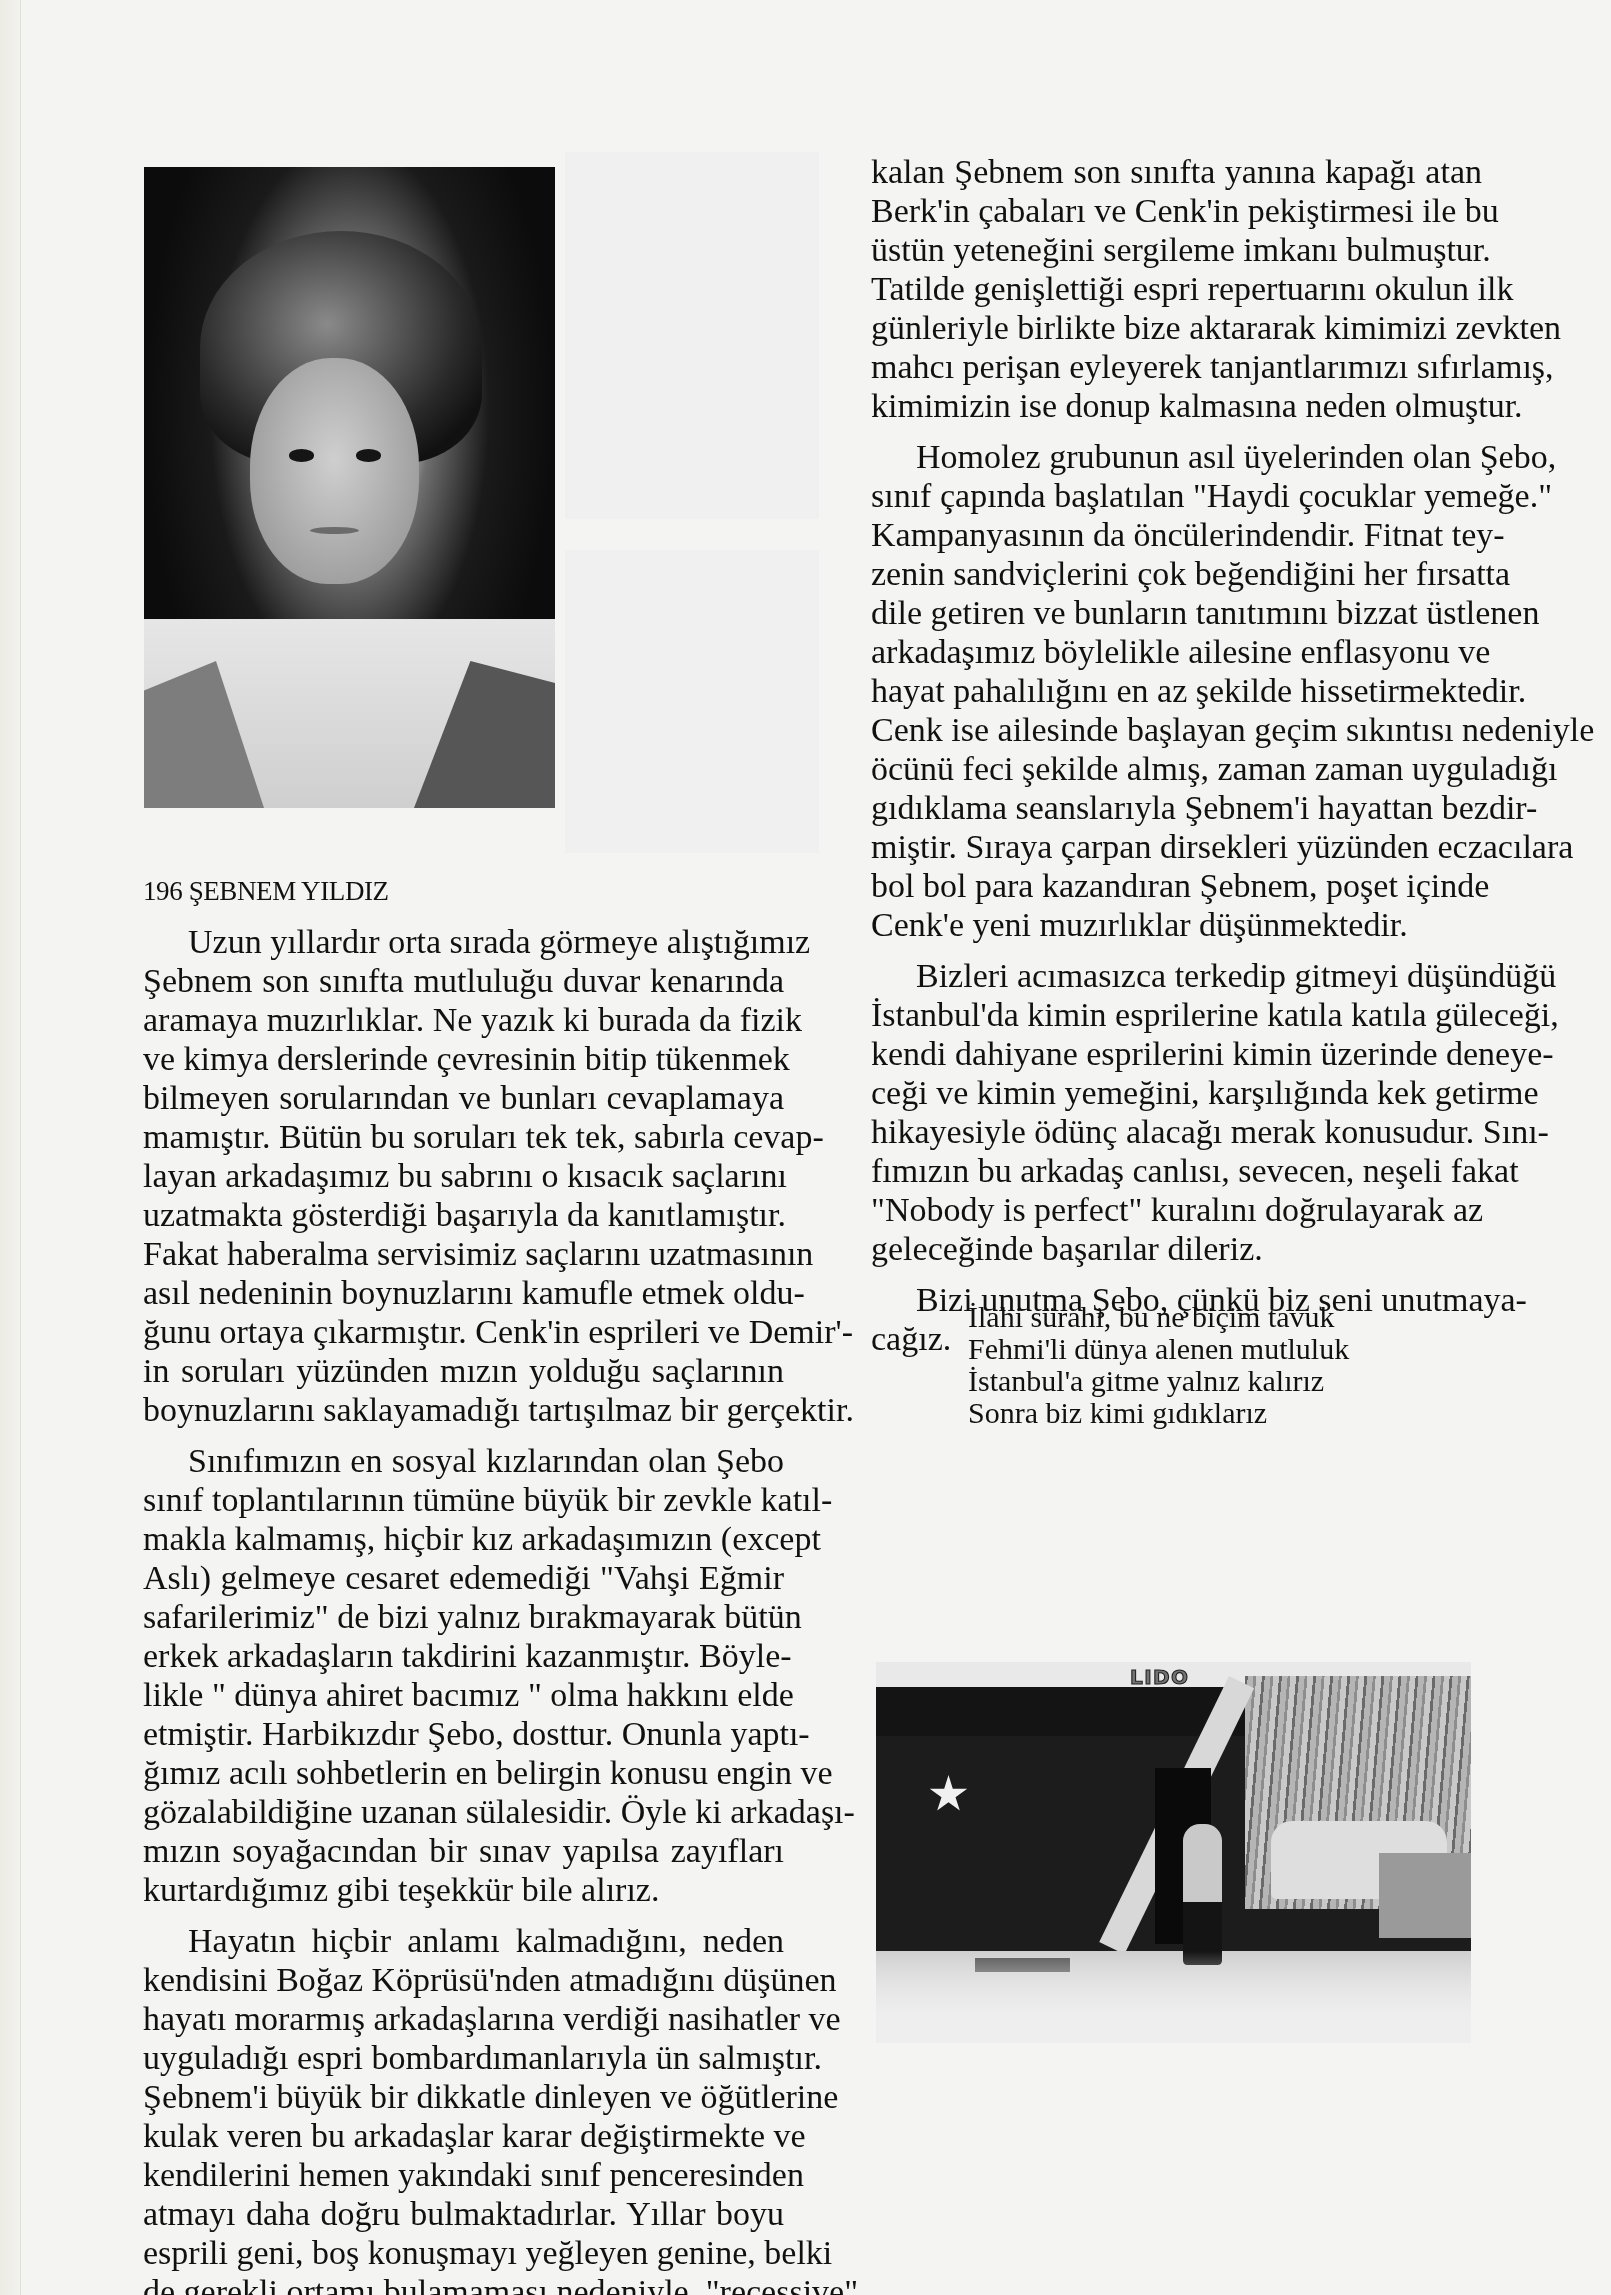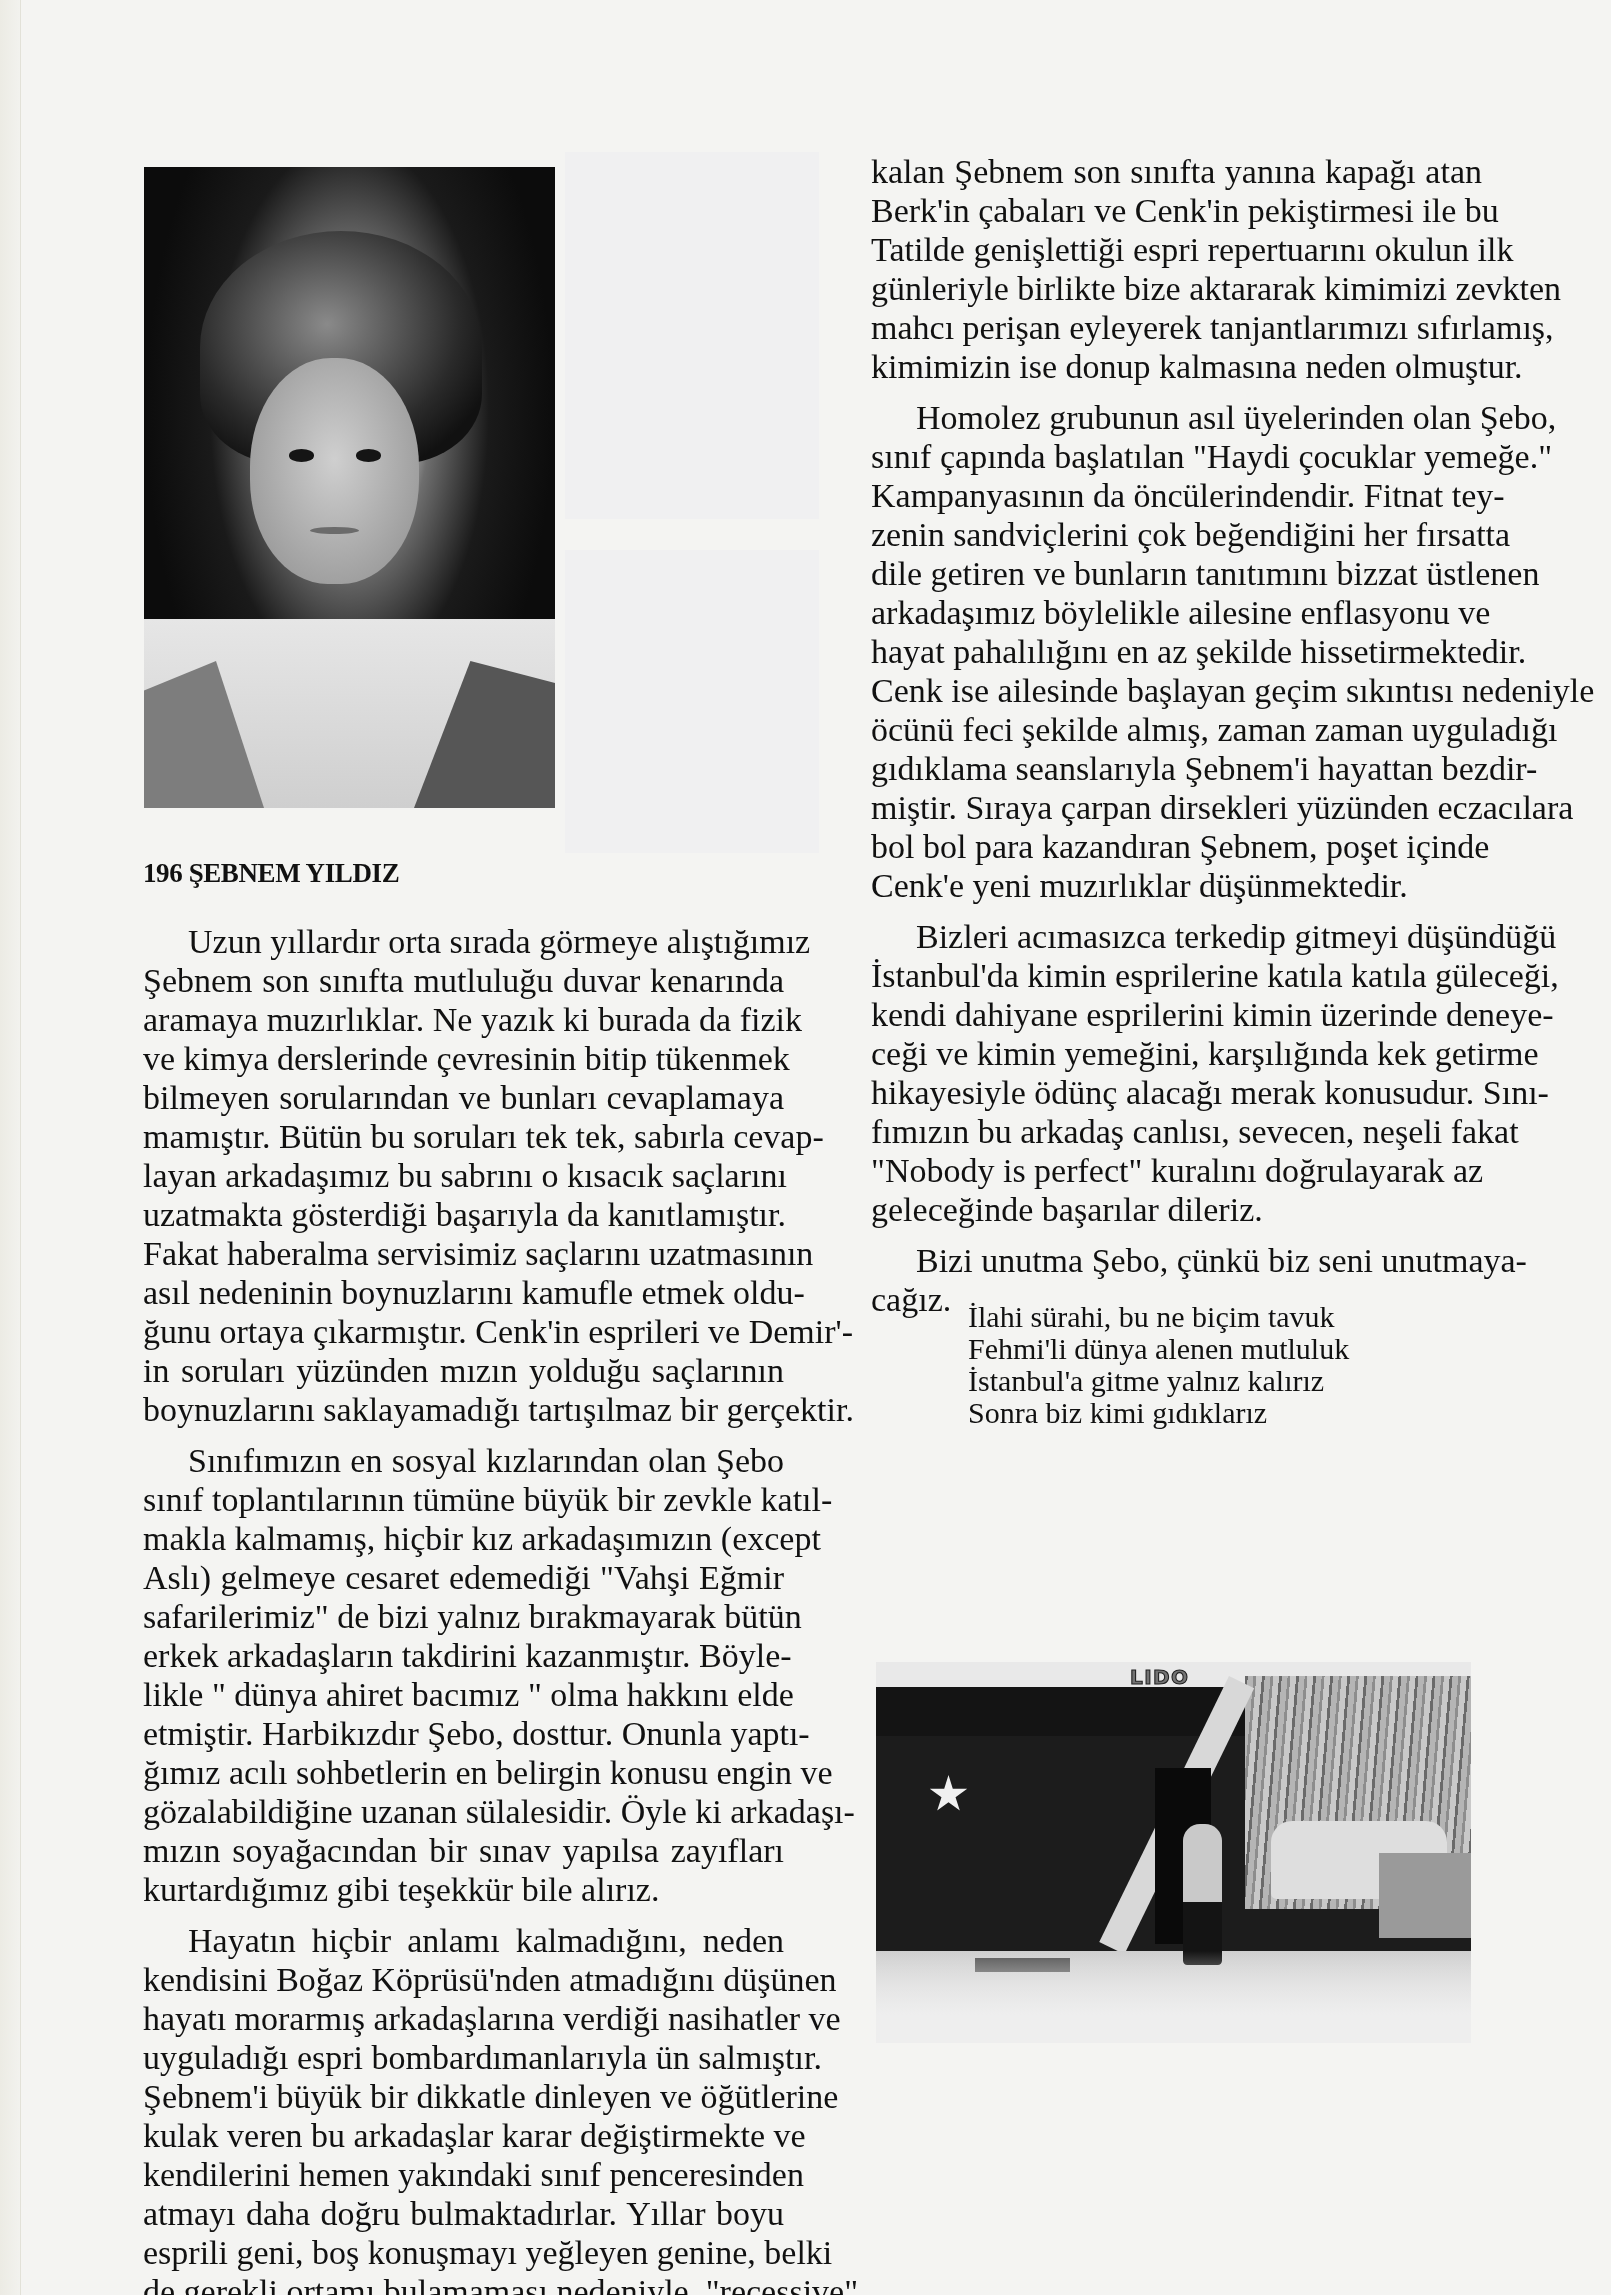--- a/index.html
+++ b/index.html
@@ -43,22 +43,22 @@
     position: absolute; left: 0; top: 452px; width: 411px; height: 189px;
     background: linear-gradient(to bottom, #e6e6e6, #cfcfcf);
   }
   .portrait .vest-l { position: absolute; left: 0; top: 494px; width: 120px; height: 147px; background: #7d7d7d; clip-path: polygon(0 20%, 60% 0, 100% 100%, 0 100%); }
   .portrait .vest-r { position: absolute; right: 0; top: 494px; width: 141px; height: 147px; background: #565656; clip-path: polygon(40% 0, 100% 15%, 100% 100%, 0 100%); }
 
   .column { position: absolute; font-size: 34px; line-height: 39px; }
   .col-left { left: 143px; top: 910px; width: 641px; }
   .col-right { left: 871px; top: 152px; width: 611px; }
   .heading {
-    position: absolute; left: 143px; top: 858px;
-    font-size: 27px; font-weight: bold; margin: 0; letter-spacing: -0.4px;
+    position: absolute; left: 143px; top: 876px;
+    font-size: 27px; font-weight: normal; margin: 0; letter-spacing: -0.4px;
   }
   .para { margin: 0; text-align: justify; }
   .para .line { display: block; text-align: justify; text-align-last: justify; white-space: nowrap; }
   .para .line.last { text-align-last: left; }
   .para .line.indent { padding-left: 45px; margin-top: 12px; }
   .poem {
     position: absolute; left: 968px; top: 1301px;
     font-size: 30px; line-height: 32px;
   }
   .poem .line { display: block; white-space: nowrap; }
@@ -158,20 +158,21 @@
       <span class="line">atmayı daha doğru bulmaktadırlar. Yıllar boyu</span>
       <span class="line">esprili geni, boş konuşmayı yeğleyen genine, belki</span>
       <span class="line last">de gerekli ortamı bulamaması nedeniyle, "recessive"</span>
     </p>
 </div>
 
 <div class="column col-right">
   <p class="para">
       <span class="line">kalan Şebnem son sınıfta yanına kapağı atan</span>
       <span class="line">Berk'in çabaları ve Cenk'in pekiştirmesi ile bu</span>
+      <span class="line">üstün yeteneğini sergileme imkanı bulmuştur.</span>
       <span class="line">Tatilde genişlettiği espri repertuarını okulun ilk</span>
       <span class="line">günleriyle birlikte bize aktararak kimimizi zevkten</span>
       <span class="line">mahcı perişan eyleyerek tanjantlarımızı sıfırlamış,</span>
       <span class="line last">kimimizin ise donup kalmasına neden olmuştur.</span>
     </p>
   <p class="para">
       <span class="line indent">Homolez grubunun asıl üyelerinden olan Şebo,</span>
       <span class="line">sınıf çapında başlatılan "Haydi çocuklar yemeğe."</span>
       <span class="line">Kampanyasının da öncülerindendir. Fitnat tey-</span>
       <span class="line">zenin sandviçlerini çok beğendiğini her fırsatta</span>

